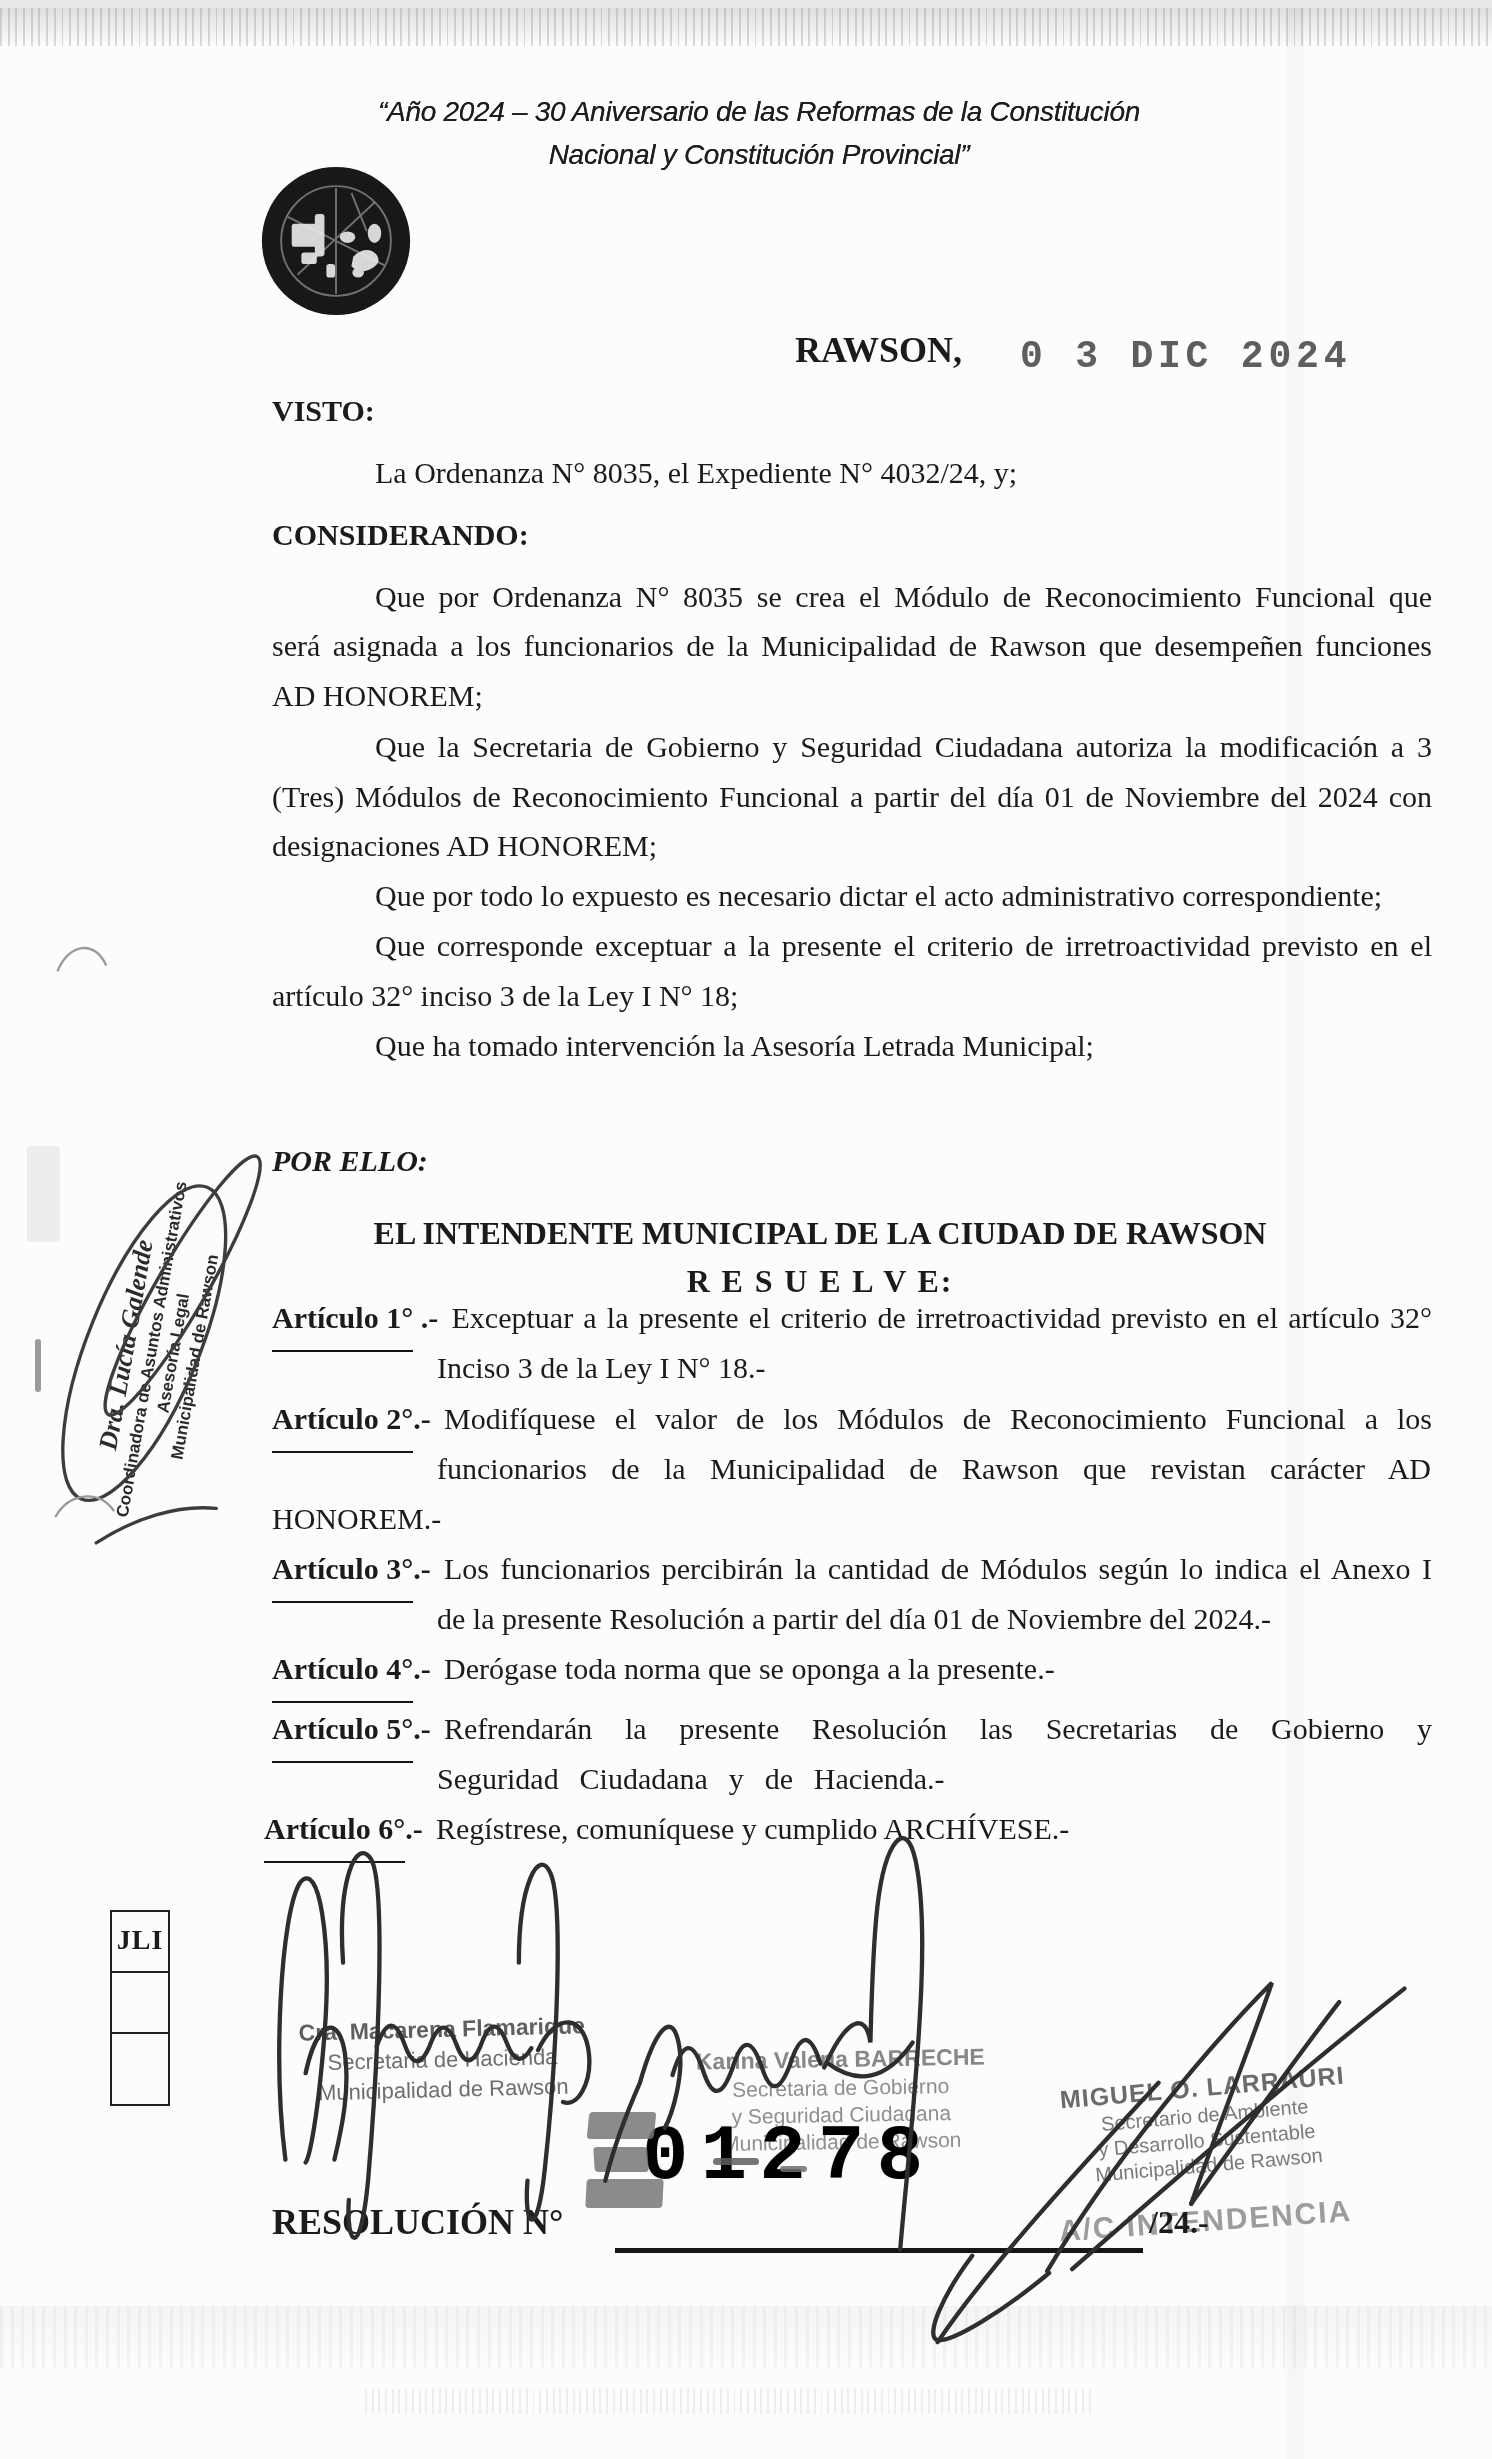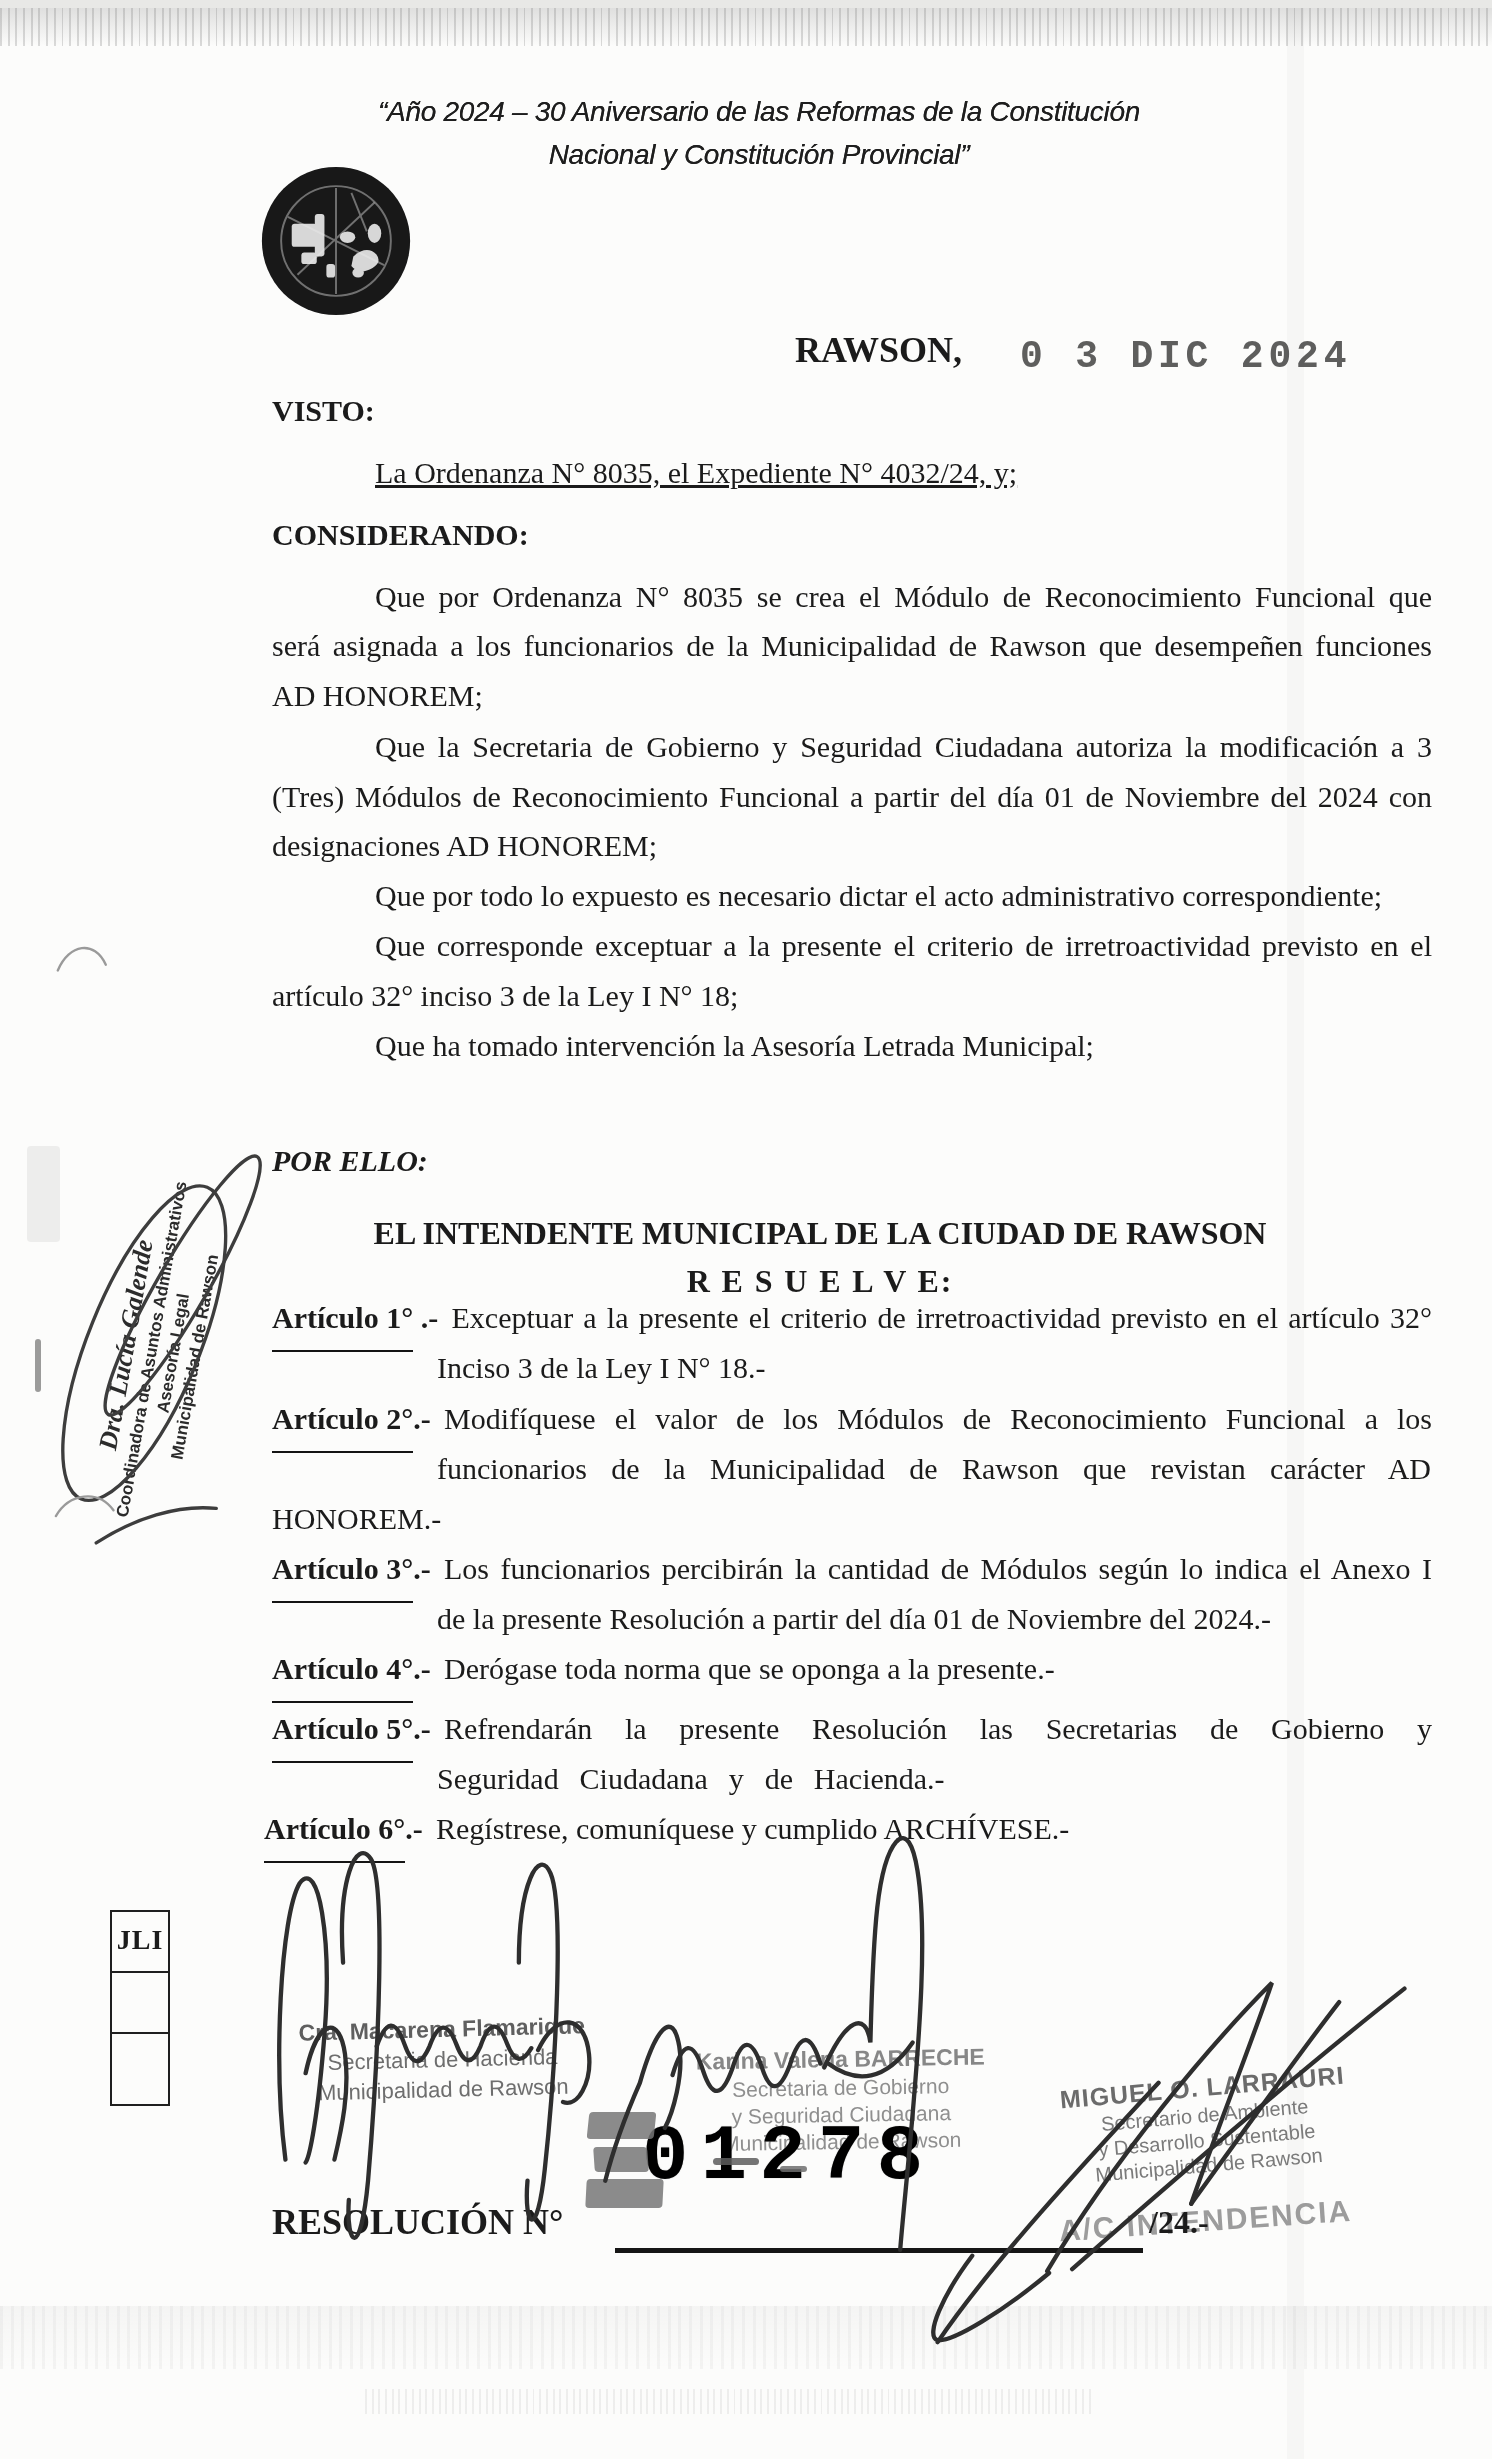--- a/index.html
+++ b/index.html
@@ -76,21 +76,21 @@
       <ellipse cx="120" cy="72" rx="7" ry="10"></ellipse>
       <ellipse cx="103" cy="113" rx="6" ry="5"></ellipse>
       <rect x="70" y="104" width="9" height="14" rx="3"></rect>
     </g>
   </svg>
 
   <div class="ln b" style="left:795px;top:323px;font-size:36px;">RAWSON,</div>
   <div class="datebox">0 3 DIC 2024</div>
 
   <div class="ln b" style="left:272px;top:384px;">VISTO:</div>
-  <div class="ln" style="left:375px;top:446px;text-decoration:underline;">La Ordenanza N° 8035, el Expediente N° 4032/24, y;</div>
+  <div class="ln" style="left:375px;top:446px;">La Ordenanza N° 8035, el Expediente N° 4032/24, y;</div>
 
   <div class="ln b" style="left:272px;top:508px;">CONSIDERANDO:</div>
   <div class="ln st" style="left:375px;top:570px;width:1057px;">Que por Ordenanza N° 8035 se crea el Módulo de Reconocimiento Funcional que</div>
   <div class="ln st" style="left:272px;top:619px;width:1160px;">será asignada a los funcionarios de la Municipalidad de Rawson que desempeñen funciones</div>
   <div class="ln" style="left:272px;top:669px;">AD HONOREM;</div>
   <div class="ln st" style="left:375px;top:720px;width:1057px;">Que la Secretaria de Gobierno y Seguridad Ciudadana autoriza la modificación a 3</div>
   <div class="ln st" style="left:272px;top:770px;width:1160px;">(Tres) Módulos de Reconocimiento Funcional a partir del día 01 de Noviembre del 2024 con</div>
   <div class="ln" style="left:272px;top:819px;">designaciones AD HONOREM;</div>
   <div class="ln" style="left:375px;top:869px;">Que por todo lo expuesto es necesario dictar el acto administrativo correspondiente;</div>
   <div class="ln st" style="left:375px;top:919px;width:1057px;">Que corresponde exceptuar a la presente el criterio de irretroactividad previsto en el</div>

